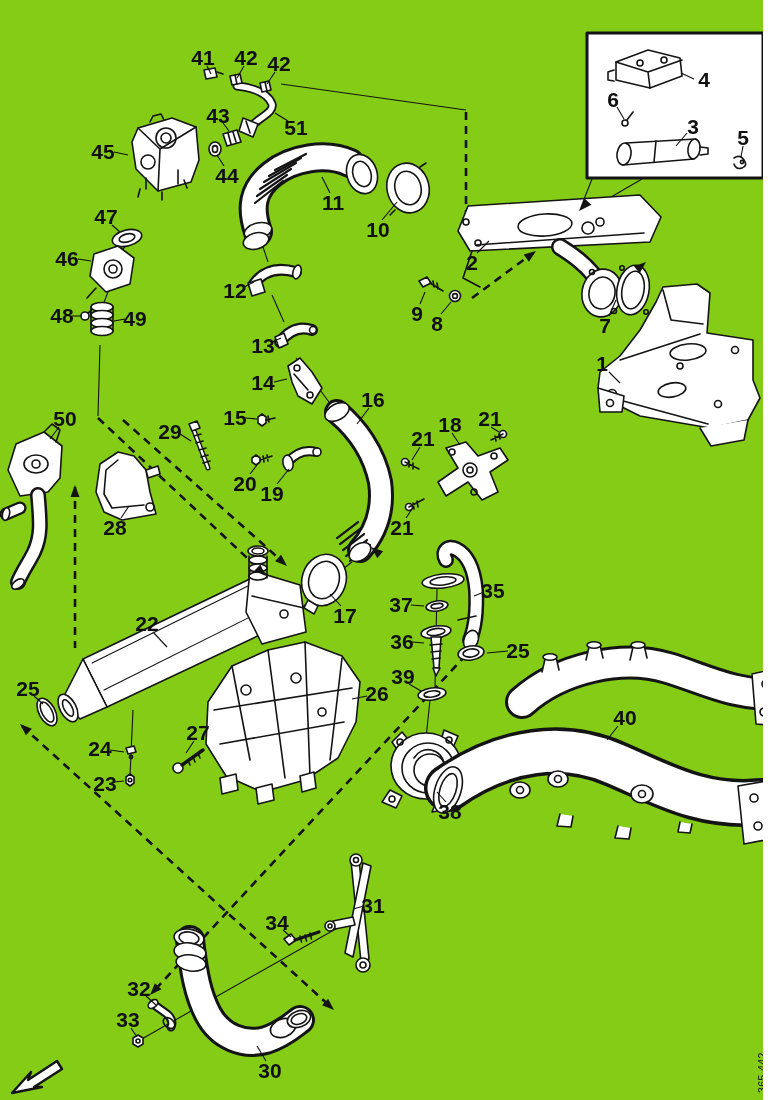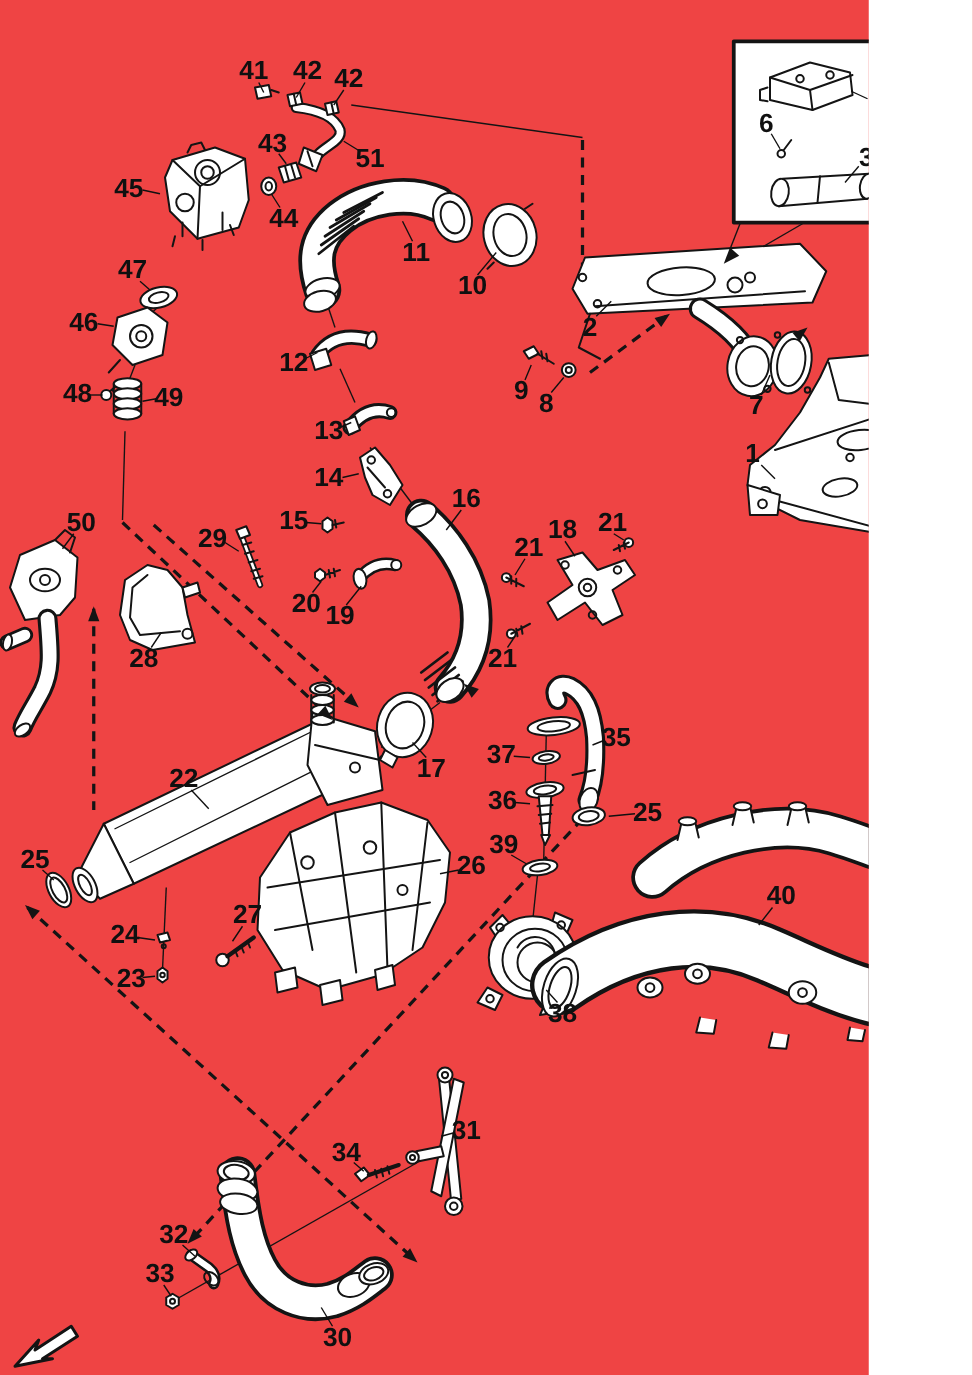--- a/index.html
+++ b/index.html
@@ -1,16 +1,16 @@
 <!DOCTYPE html>
 <html><head>
 <meta charset="utf-8">
 <style>
   html,body{margin:0;padding:0;background:#fff;}
-  #page{position:relative;width:695px;height:1100px;background:#ef4444;overflow:hidden;
+  #page{position:relative;width:763px;height:1100px;background:#84cc16;overflow:hidden;
         font-family:"Liberation Sans",sans-serif;}
   #art-svg{position:absolute;left:0;top:0;}
   #callout-layer text{font:bold 21px "Liberation Sans",sans-serif;fill:#101010;
         text-anchor:middle;dominant-baseline:central;}
   #leader-layer line{stroke:#101010;stroke-width:1.1;}
   #figure-number{position:absolute;left:756px;top:1093px;transform:rotate(-90deg);
         transform-origin:0 0;font:10.5px "Liberation Sans",sans-serif;color:#101010;
         letter-spacing:.4px;white-space:nowrap;}
 </style>
 </head>

